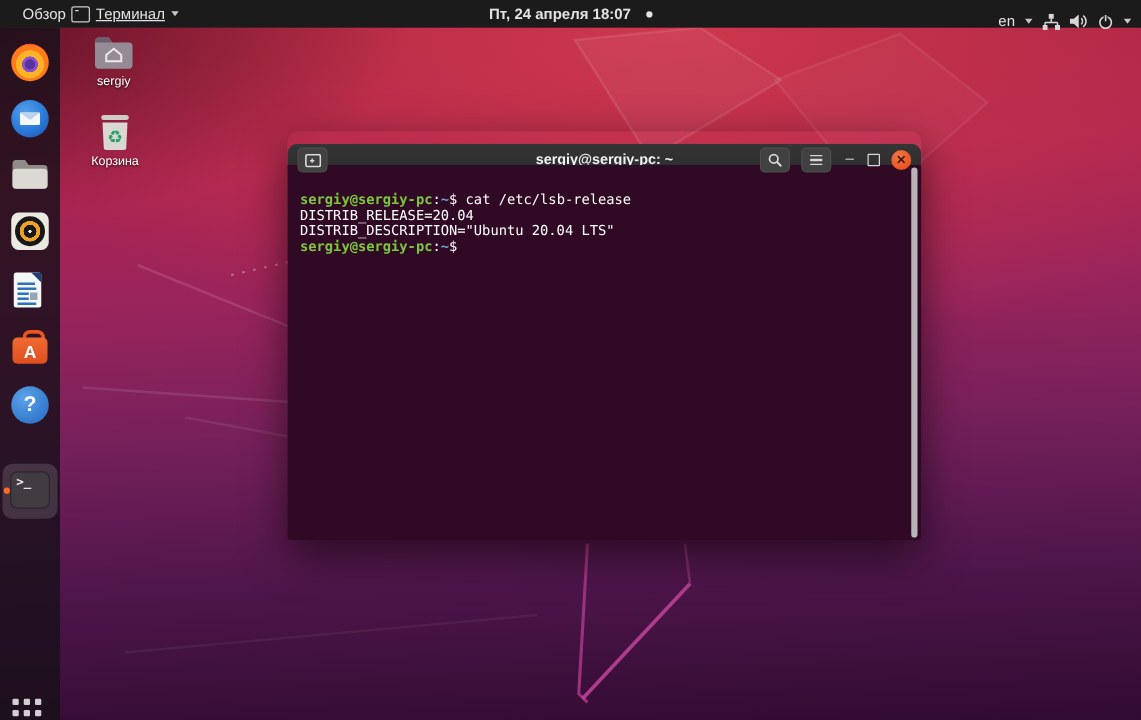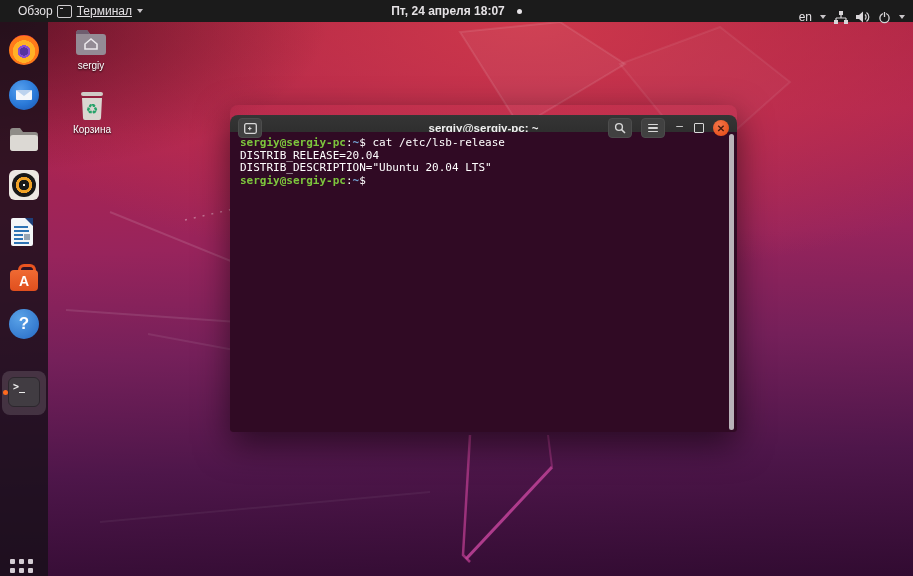--- a/index.html
+++ b/index.html
@@ -80,21 +80,21 @@
       display:flex;align-items:center;justify-content:center;cursor:pointer;z-index:2;}
   .newtab{margin-right:auto;}
   .hdr-right{margin-left:auto;display:flex;align-items:center;gap:9px;z-index:2;}
   .burger{width:10px;height:8px;display:flex;flex-direction:column;justify-content:space-between;}
   .burger span{height:1.4px;background:#d8d8d8;border-radius:1px;}
   .wc-min{color:#d8d8d8;font-size:12px;line-height:10px;cursor:pointer;padding:0 2px 4px 2px;}
   .wc-max{width:8px;height:8px;border:1.4px solid #d8d8d8;border-radius:1px;cursor:pointer;}
   .wc-close{width:16px;height:16px;border-radius:50%;background:radial-gradient(circle at 38% 32%,#f4764a,#e95420 70%);
       color:#43190e;font-size:10px;font-weight:bold;display:flex;align-items:center;justify-content:center;cursor:pointer;}
   .term-body{position:absolute;left:0;top:27px;right:0;bottom:0;background:#300a24;
-      border-radius:0 0 3px 3px;padding:5px 10px;box-sizing:border-box;overflow:hidden;}
+      border-radius:0 0 3px 3px;padding:22px 10px;box-sizing:border-box;overflow:hidden;}
   .tline{white-space:pre;font-family:"DejaVu Sans Mono",monospace;font-size:11px;
       line-height:12.6px;color:#fff;}
   .p-user{color:#7dc63d;font-weight:bold;}
   .p-path{color:#729fcf;font-weight:bold;}
   .scrollbar{position:absolute;right:3px;top:2px;bottom:2px;width:5px;border-radius:3px;
       background:#b9b3b9;cursor:pointer;}
 </style>
 </head>
 <body>
 

